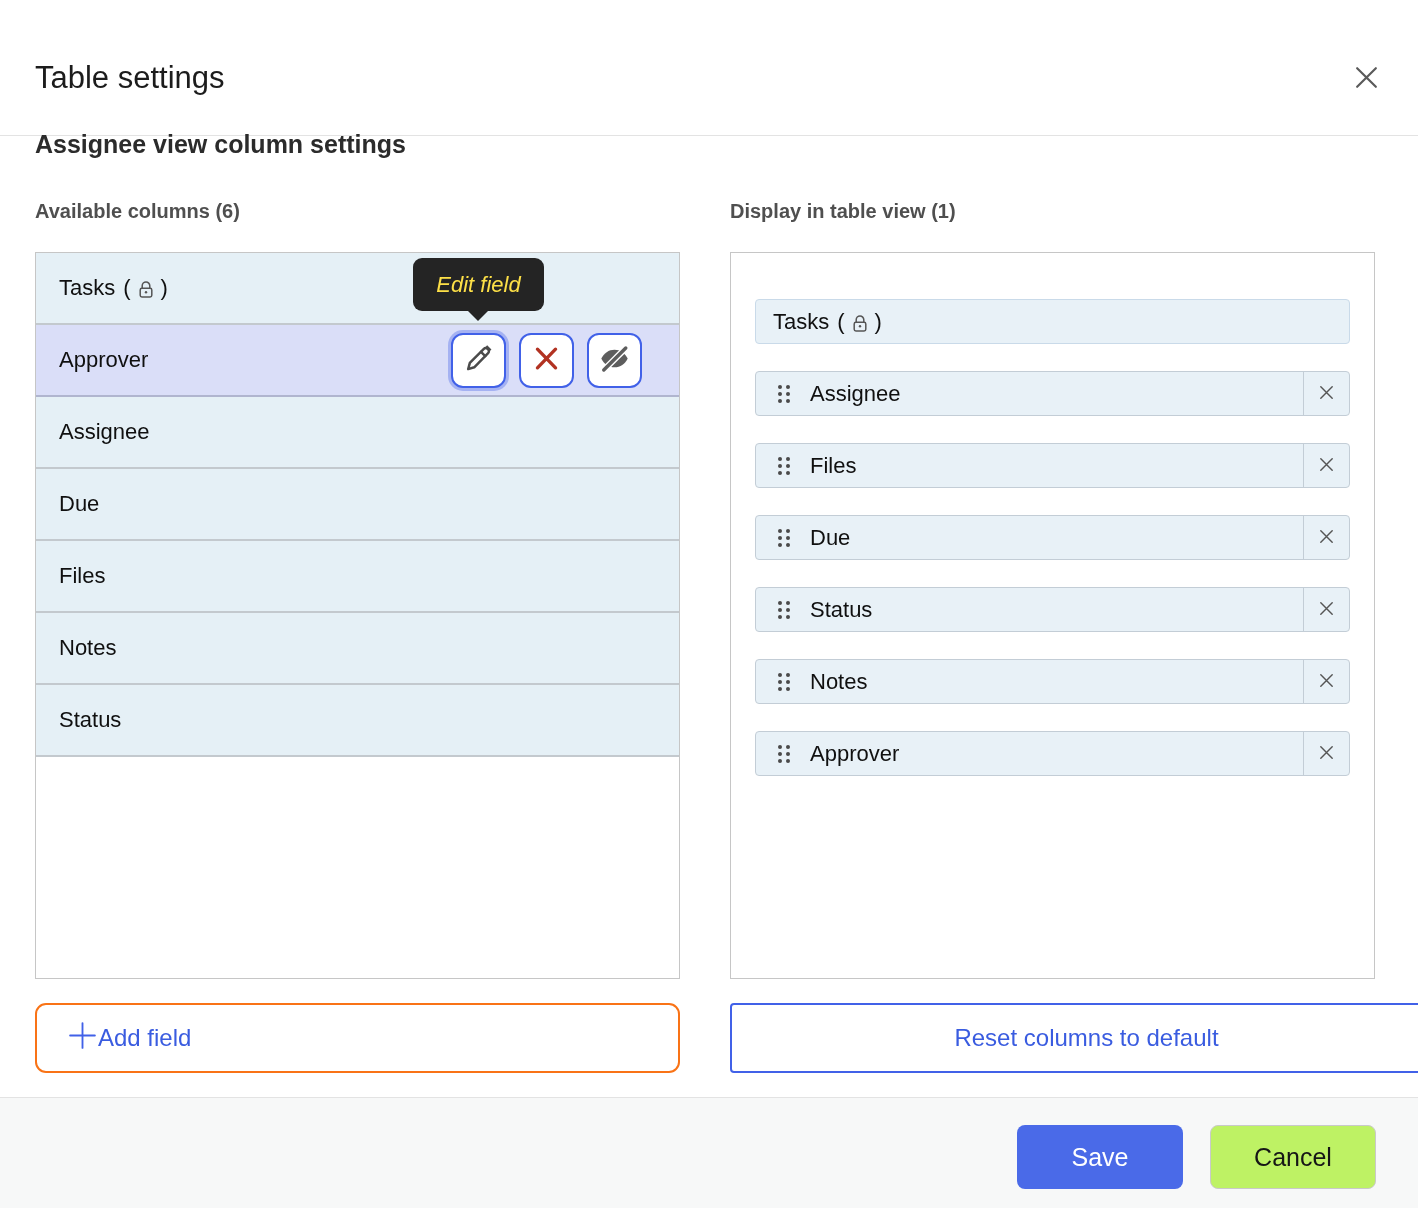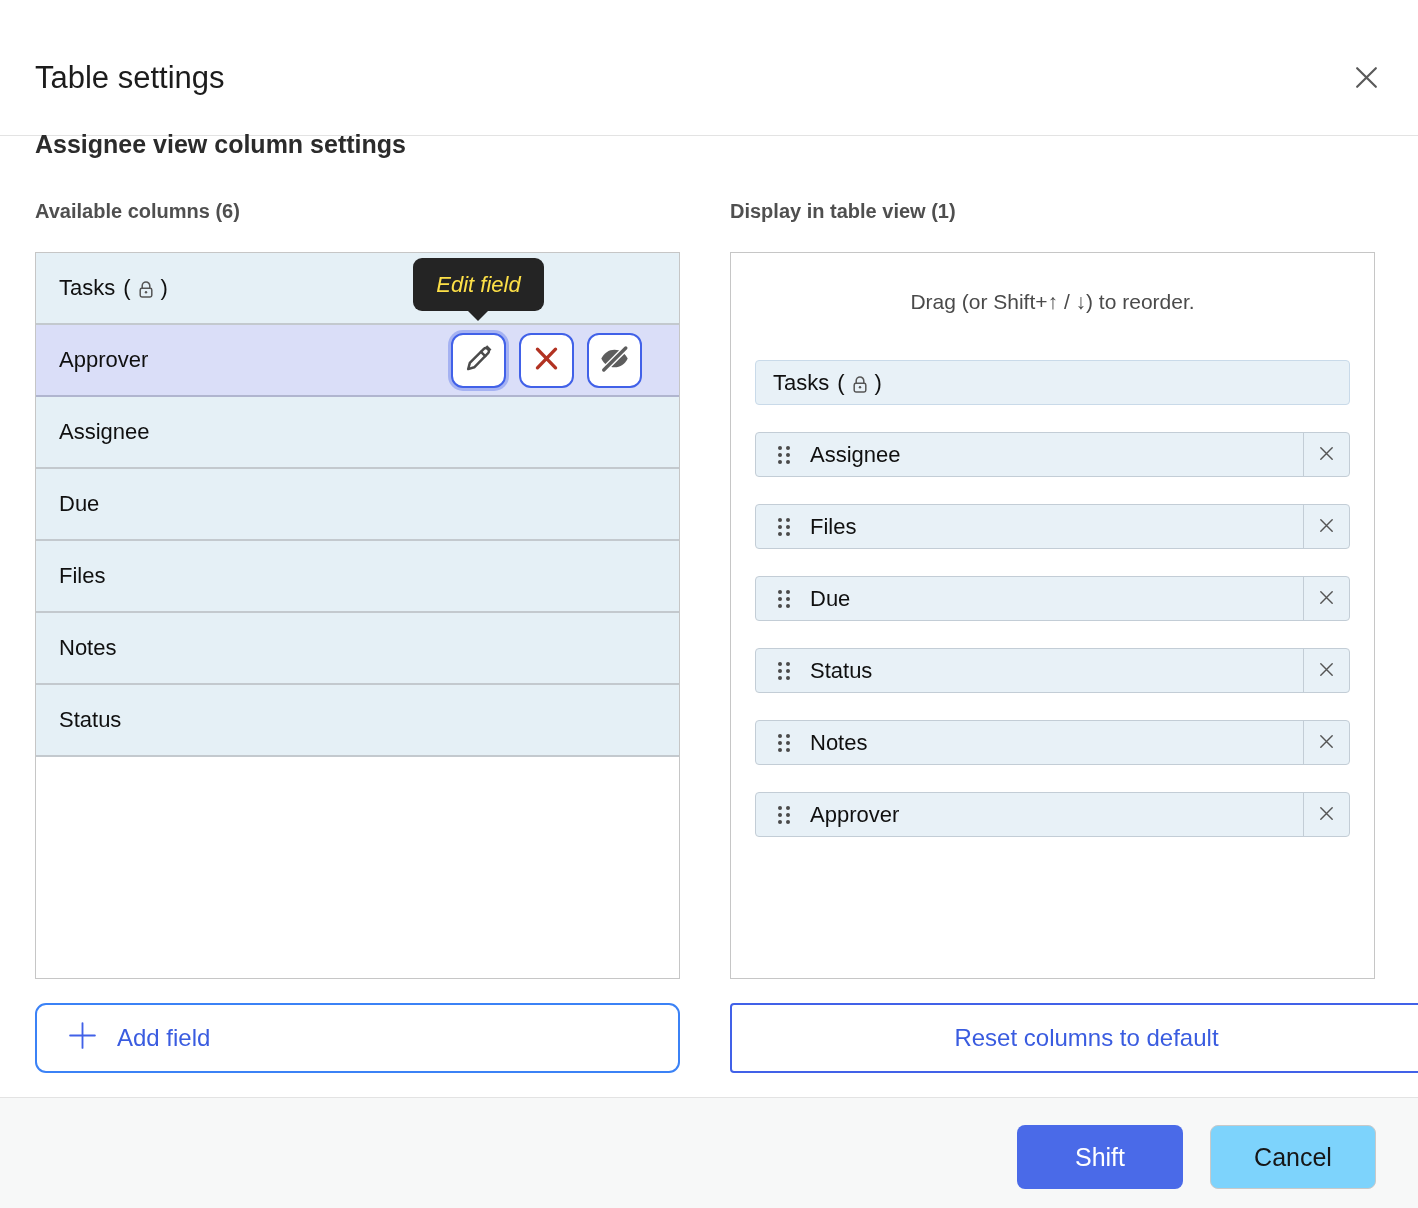--- a/index.html
+++ b/index.html
@@ -54,36 +54,36 @@
     display:flex; align-items:center; font-size:22px; color:#101010; }
   .disp-item.locked { border-color:#c9dae9; padding-left:17px; cursor:default; }
   .disp-item.draggable { cursor:grab; }
   .drag-handle { margin-left:20px; display:flex; align-items:center; cursor:grab; }
   .disp-label { margin-left:18px; }
   .remove-cell { margin-left:auto; width:46px; height:100%; border-left:1.5px solid #c3cdd6;
     display:flex; align-items:center; justify-content:center; background:none; cursor:pointer; padding:0; border-top:none; border-right:none; border-bottom:none; }
 
   
   .add-field-btn { position:absolute; left:35px; top:1003px; width:645px; height:70px;
-    background:#fff; border:2px solid #3b82f6; border-radius:11px;
-    display:flex; align-items:center; padding-left:30px; gap:19px;
+    background:#fff; border:2px solid #f97316; border-radius:11px;
+    display:flex; align-items:center; padding-left:30px; 
     font-size:24px; color:#3a5ce0; cursor:pointer; font-family:inherit; }
   .reset-btn { position:absolute; left:730px; top:1003px; width:713px; height:70px;
     background:#fff; border:2px solid #4161e8; border-radius:4px;
     display:flex; align-items:center; justify-content:center;
     font-size:24px; color:#3a5ce0; cursor:pointer; font-family:inherit; }
 
   
   .modal-footer { position:absolute; left:0; top:1097px; width:1418px; height:111px;
     background:#f7f8f8; border-top:1px solid #e3e3e3; }
   .save-btn { position:absolute; left:1017px; top:27px; width:166px; height:64px;
     background:#4a6ae8; border:none; border-radius:8px; color:#fff; font-size:25px;
     cursor:pointer; font-family:inherit; }
   .cancel-btn { position:absolute; left:1210px; top:27px; width:166px; height:64px;
-    background:#7dd3fc; border:1px solid #c9c9c9; border-radius:8px; color:#161616;
+    background:#bef264; border:1px solid #c9c9c9; border-radius:8px; color:#161616;
     font-size:25px; cursor:pointer; font-family:inherit; }
 </style>
 </head>
 <body>
 
 <div class="modal-header">
   <h1 class="modal-title">Table settings</h1>
   <button class="close-btn">
     <span>
       <svg width="27" height="27" viewBox="0 0 26 26">
@@ -159,21 +159,20 @@
   <div class="avail-row">
     <span>Status</span>
   </div>
 </div>
 
 <div class="tooltip">
   <span>Edit field</span>
 </div>
 
 <div class="right-box">
-  <div class="reorder-hint">Drag (or Shift+↑ / ↓) to reorder.</div>
 
   <div class="display-list">
 
     <div class="disp-item locked">
       <span>Tasks</span>
       <span class="paren">(</span>
       <span class="lock-icon">
         <svg width="20" height="22" viewBox="0 0 20 22" fill="none" stroke="#555" stroke-width="1.5">
           <path d="M6.2 9.2V6.8a3.8 3.8 0 0 1 7.6 0v2.4"></path>
           <rect x="4.2" y="9.2" width="11.6" height="8.8" rx="1.7"></rect>
@@ -331,15 +330,15 @@
       </svg>
   </span>
   <span>Add field</span>
 </button>
 
 <button class="reset-btn">
   <span>Reset columns to default</span>
 </button>
 
 <div class="modal-footer">
-  <button class="save-btn">Shift</button>
+  <button class="save-btn">Save</button>
   <button class="cancel-btn">Cancel</button>
 </div>
 
 </body></html>

